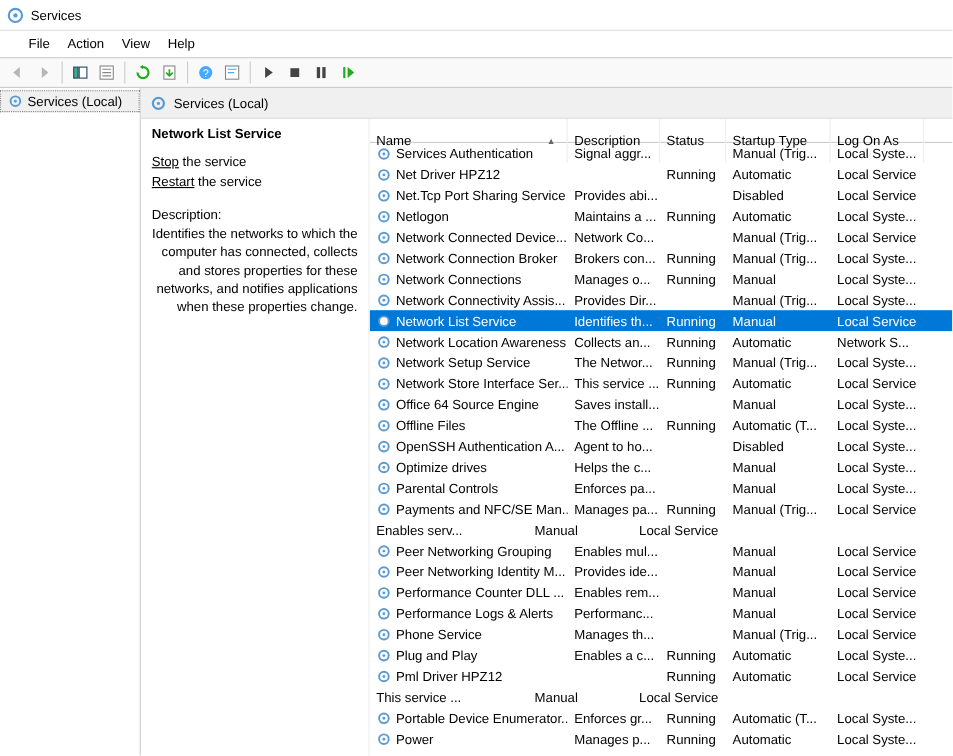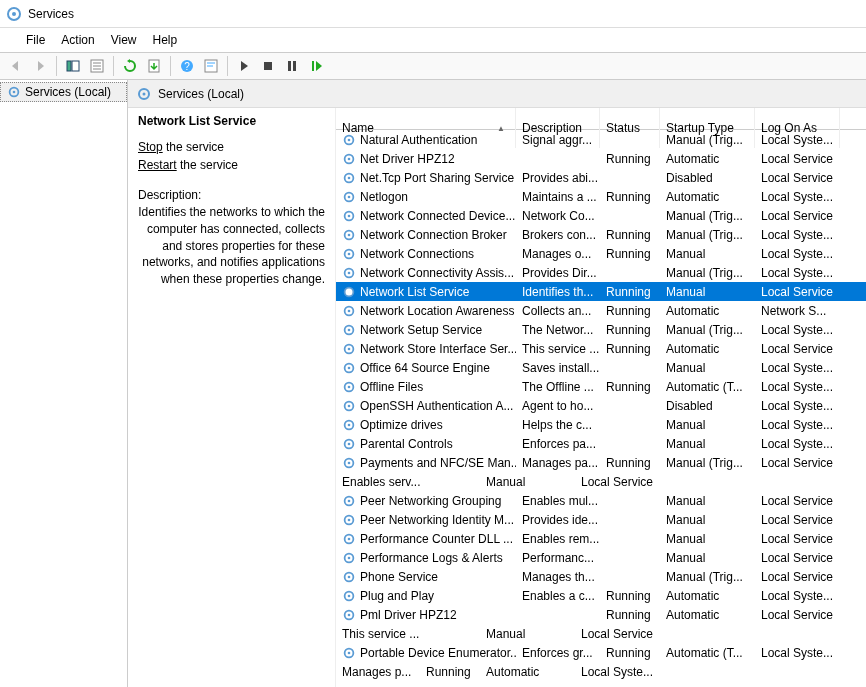--- a/index.html
+++ b/index.html
@@ -198,21 +198,21 @@
           <div class="col c-startup">Startup Type</div>
           <div class="col c-logon">Log On As</div>
         </div>
         <div class="list-body" id="list-body">
             <div class="row">
               <div class="cell c-name name-cell">
                 <span class="gear"><svg viewBox="0 0 16 16">
                     <circle class="fill" cx="8" cy="8" r="5" fill="none" stroke="#5a9bd4" stroke-width="2"></circle>
                     <circle class="fill" cx="8" cy="8" r="1.5" fill="#5a9bd4"></circle>
                   </svg></span>
-                <span>Natural Authentication</span>
+                <span>Services Authentication</span>
               </div>
               <div class="cell c-desc">Signal aggr...</div>
               <div class="cell c-status"></div>
               <div class="cell c-startup">Manual (Trig...</div>
               <div class="cell c-logon">Local Syste...</div>
             </div>
             <div class="row">
               <div class="cell c-name name-cell">
                 <span class="gear"><svg viewBox="0 0 16 16">
                     <circle class="fill" cx="8" cy="8" r="5" fill="none" stroke="#5a9bd4" stroke-width="2"></circle>
@@ -543,20 +543,27 @@
                     <circle class="fill" cx="8" cy="8" r="1.5" fill="#5a9bd4"></circle>
                   </svg></span>
                 <span>Portable Device Enumerator...</span>
               </div>
               <div class="cell c-desc">Enforces gr...</div>
               <div class="cell c-status">Running</div>
               <div class="cell c-startup">Automatic (T...</div>
               <div class="cell c-logon">Local Syste...</div>
             </div>
             <div class="row">
+              <div class="cell c-name name-cell">
+                <span class="gear"><svg viewBox="0 0 16 16">
+                    <circle class="fill" cx="8" cy="8" r="5" fill="none" stroke="#5a9bd4" stroke-width="2"></circle>
+                    <circle class="fill" cx="8" cy="8" r="1.5" fill="#5a9bd4"></circle>
+                  </svg></span>
+                <span>Power</span>
+              </div>
               <div class="cell c-desc">Manages p...</div>
               <div class="cell c-status">Running</div>
               <div class="cell c-startup">Automatic</div>
               <div class="cell c-logon">Local Syste...</div>
             </div>
           </div>
       </div>
     </div>
   </div>
 </div>

